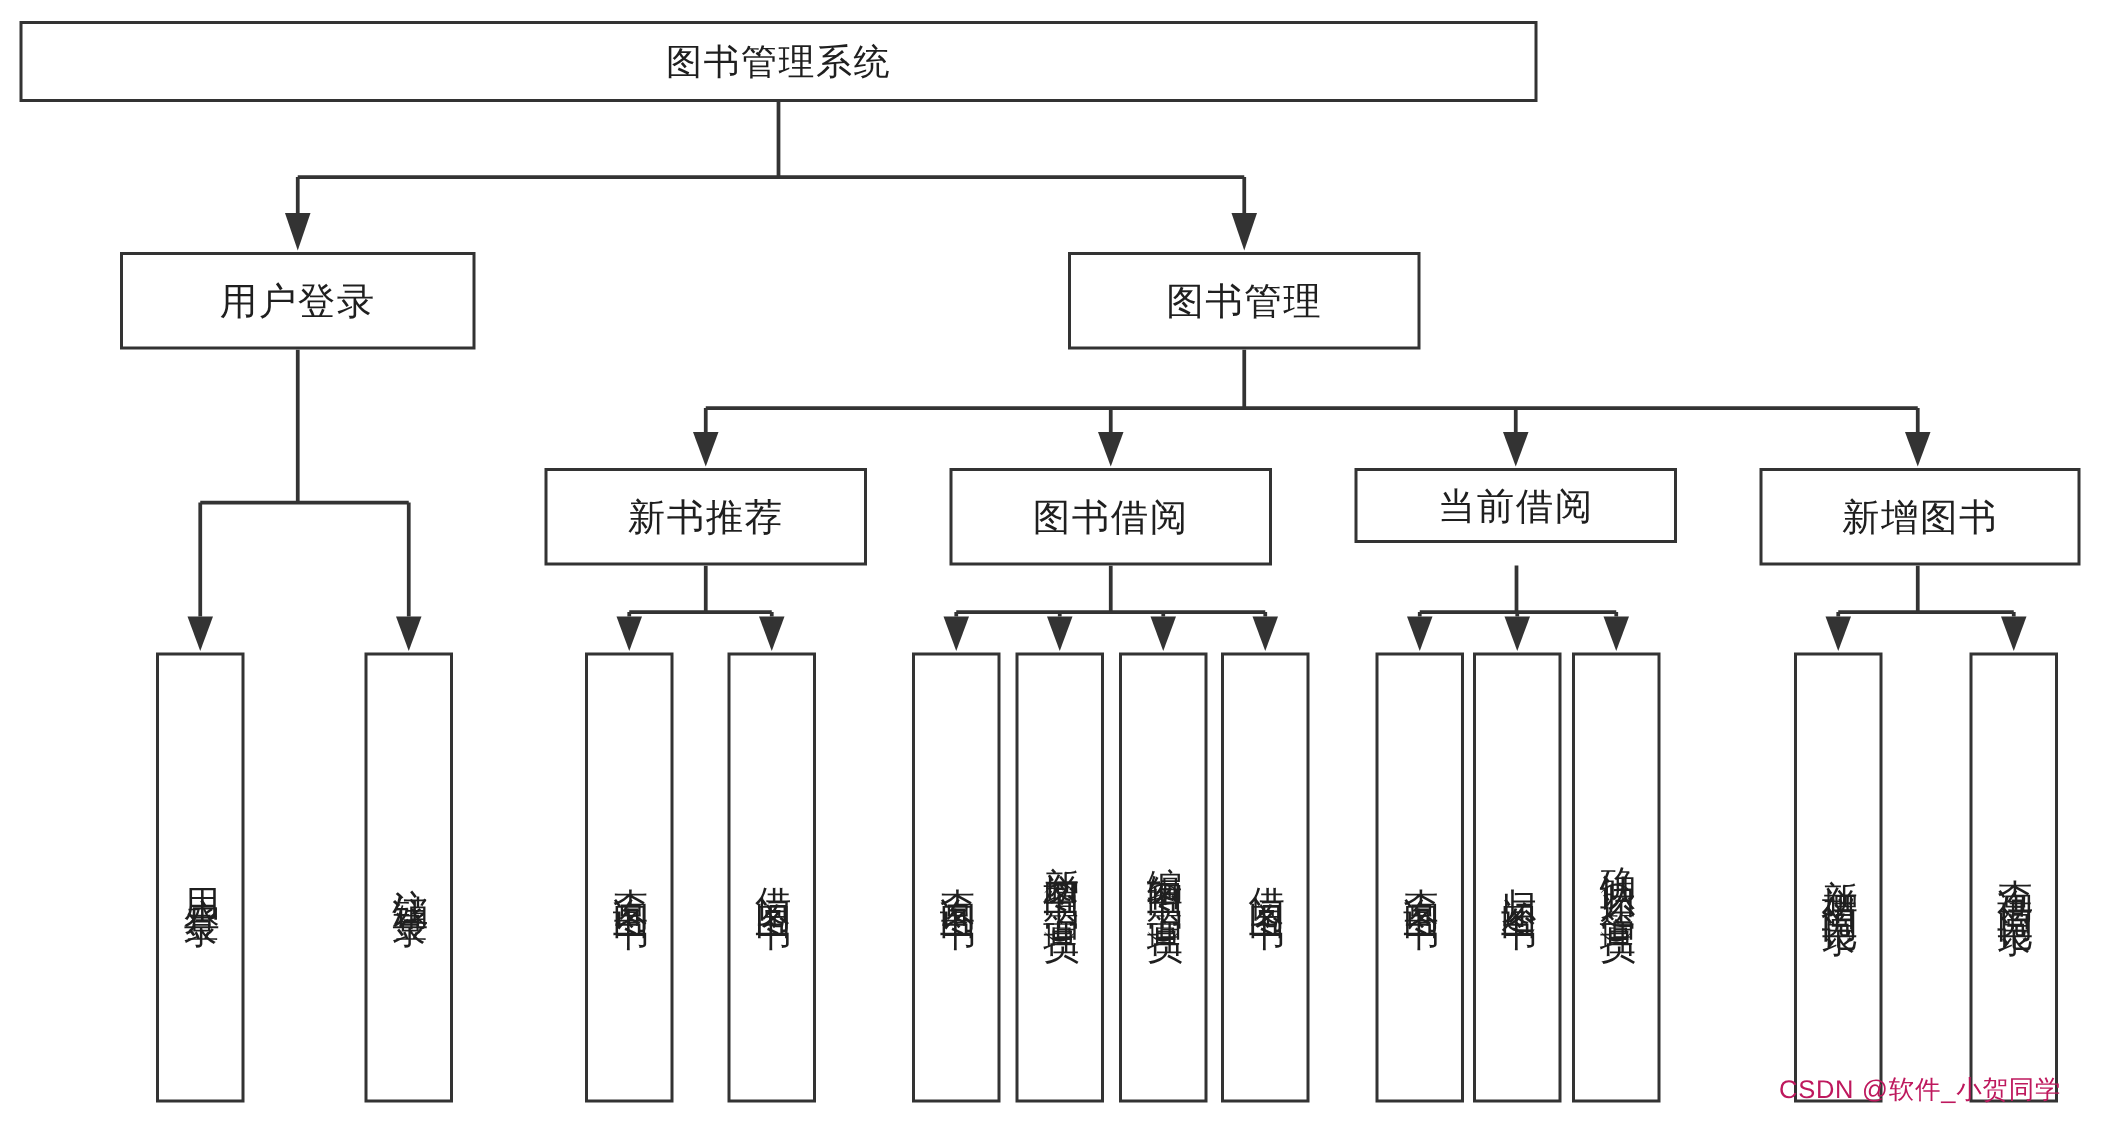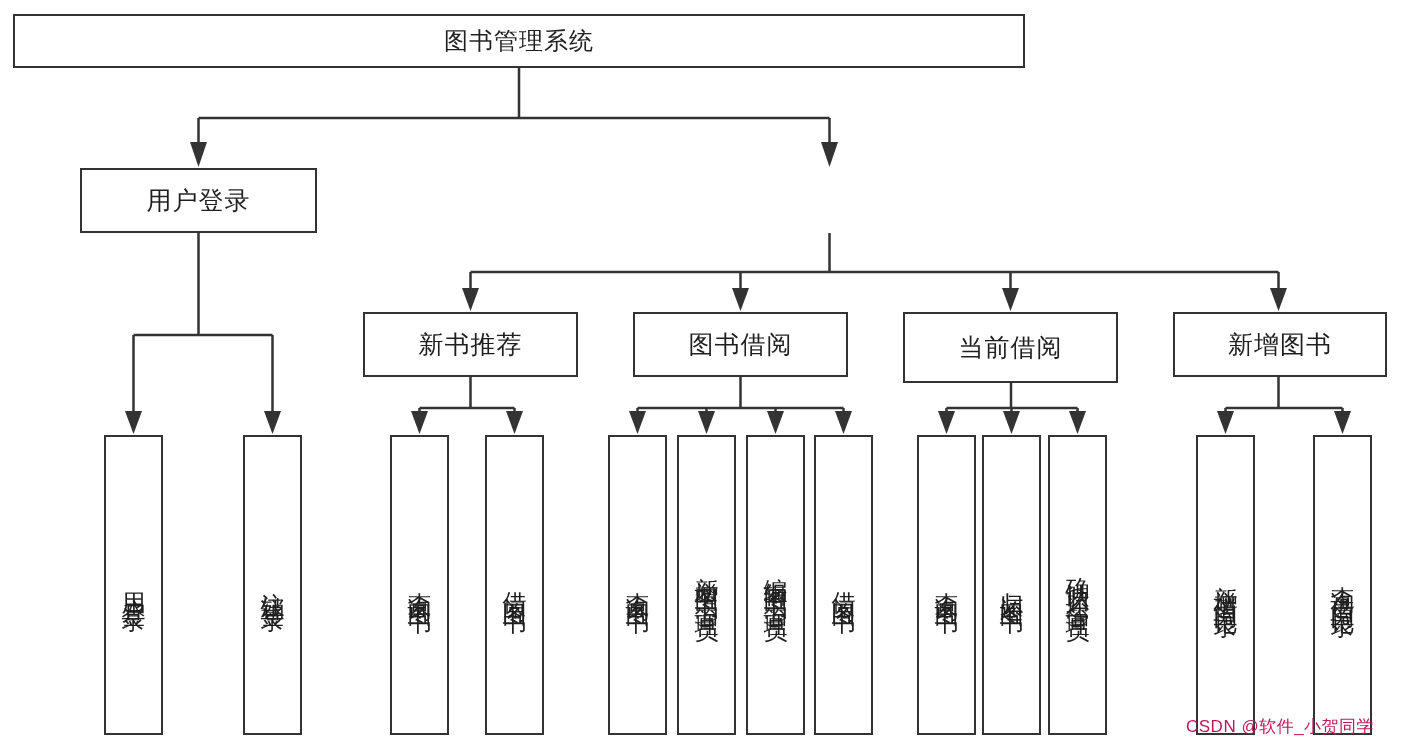--- a/index.html
+++ b/index.html
@@ -107,28 +107,31 @@
     </g>
   </svg>
 
   <div class="box h-box root-box" style="left:13px;top:14px;width:1012px;height:54px">
     <span>图书管理系统</span>
   </div>
 
   <div class="box h-box" style="left:80px;top:168px;width:237px;height:65px">
     <span>用户登录</span>
   </div>
+  <div class="box h-box" style="left:712px;top:168px;width:235px;height:65px">
+    <span>图书管理</span>
+  </div>
 
   <div class="box h-box" style="left:633px;top:312px;width:215px;height:65px">
     <span>图书借阅</span>
   </div>
   <div class="box h-box" style="left:363px;top:312px;width:215px;height:65px">
     <span>新书推荐</span>
   </div>
-  <div class="box h-box" style="left:903px;top:312px;width:215px;height:71px">
+  <div class="box h-box" style="left:903px;top:312px;width:215px;height:50px">
     <span>当前借阅</span>
   </div>
   <div class="box h-box" style="left:1173px;top:312px;width:214px;height:65px">
     <span>新增图书</span>
   </div>
 
   <div class="box v-box" style="left:104px;top:435px;width:59px;height:300px">
     <span>用户登录</span>
   </div>
   <div class="box v-box" style="left:243px;top:435px;width:59px;height:300px">

